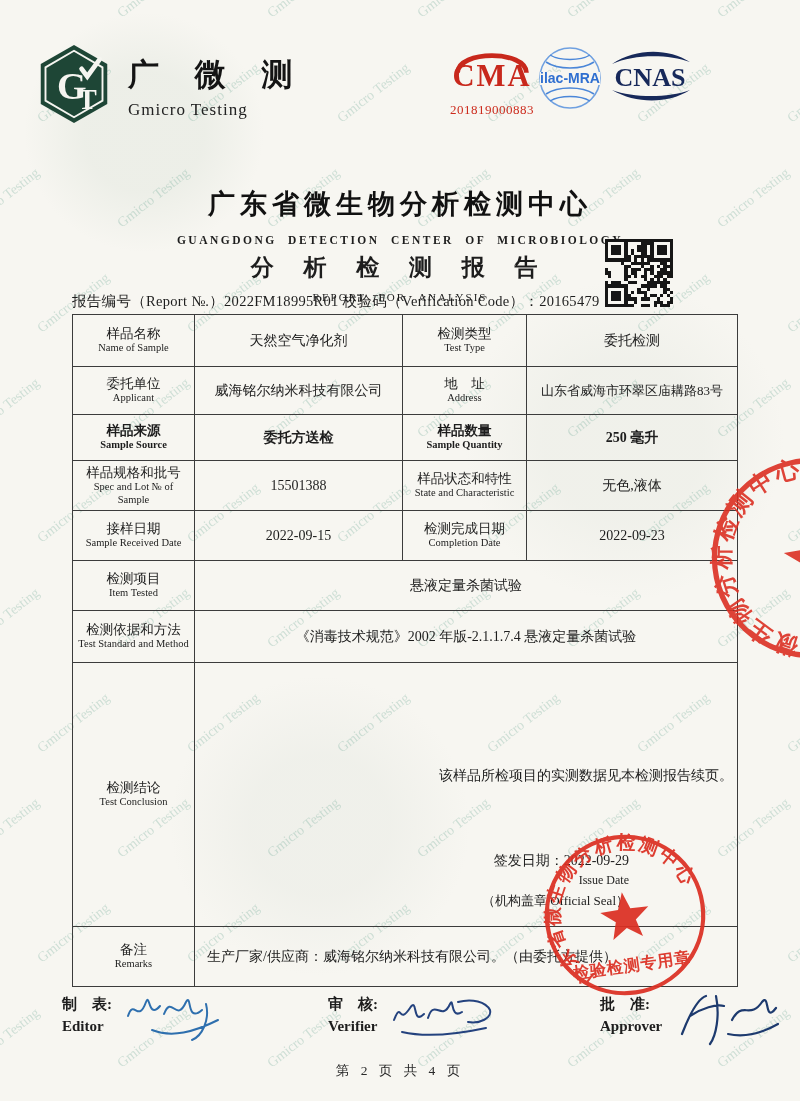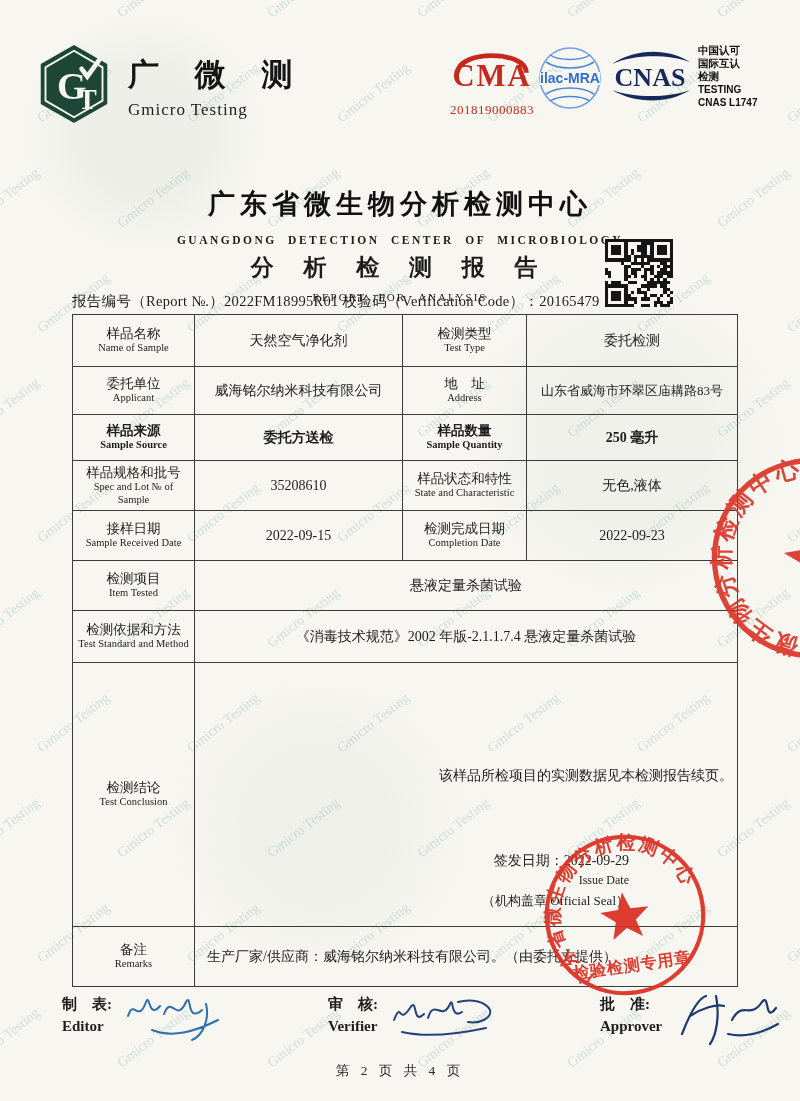--- a/index.html
+++ b/index.html
@@ -174,27 +174,20 @@
       <path d="M8,48 C20,40 44,40 56,48" fill="none" stroke="#4a86d8" stroke-width="1.6"></path>
       <path d="M12,55 C22,49 42,49 52,55" fill="none" stroke="#4a86d8" stroke-width="1.4"></path>
       <rect x="2" y="26" width="60" height="13" fill="#f7f6f1"></rect>
       <text x="32" y="37" text-anchor="middle" font-size="14" font-weight="bold" fill="#2f6fd0" font-family="Liberation Sans, sans-serif">ilac-MRA</text>
     </svg>
     <svg width="84" height="52" viewBox="0 0 84 52" style="margin-left:6px;margin-top:6px">
       <path d="M4,14 C28,-2 60,-2 82,12 C60,4 26,4 4,14 Z" fill="#17295a"></path>
       <path d="M4,40 C28,54 60,54 82,40 C60,48 26,48 4,40 Z" fill="#17295a"></path>
       <text x="42" y="36" text-anchor="middle" font-size="26" font-weight="bold" fill="#17295a" font-family="Liberation Serif, serif">CNAS</text>
     </svg>
-    <div class="cnas-lines">
-      <div>中国认可</div>
-      <div>国际互认</div>
-      <div>检测</div>
-      <div>TESTING</div>
-      <div>CNAS L1747</div>
-    </div>
   </div>
 
   <div class="layer title-block">
     <div class="t-cn">广东省微生物分析检测中心</div>
     <div class="t-en">GUANGDONG DETECTION CENTER OF MICROBIOLOGY</div>
     <div class="t-cn2">分 析 检 测 报 告</div>
     <div class="t-en2">REPORT FOR ANALYSIS</div>
   </div>
 
   <div class="layer qr" id="qrBox">
@@ -679,21 +672,21 @@
             <div class="lc">样品数量</div>
             <div class="le">Sample Quantity</div>
           </td>
       <td class="val">250 毫升</td>
     </tr>
     <tr>
       <td>
             <div class="lc">样品规格和批号</div>
             <div class="le">Spec and Lot № of Sample</div>
           </td>
-      <td class="val">35208610</td>
+      <td class="val">15501388</td>
       <td>
             <div class="lc">样品状态和特性</div>
             <div class="le">State and Characteristic</div>
           </td>
       <td class="val">无色,液体</td>
     </tr>
     <tr>
       <td>
             <div class="lc">接样日期</div>
             <div class="le">Sample Received Date</div>

